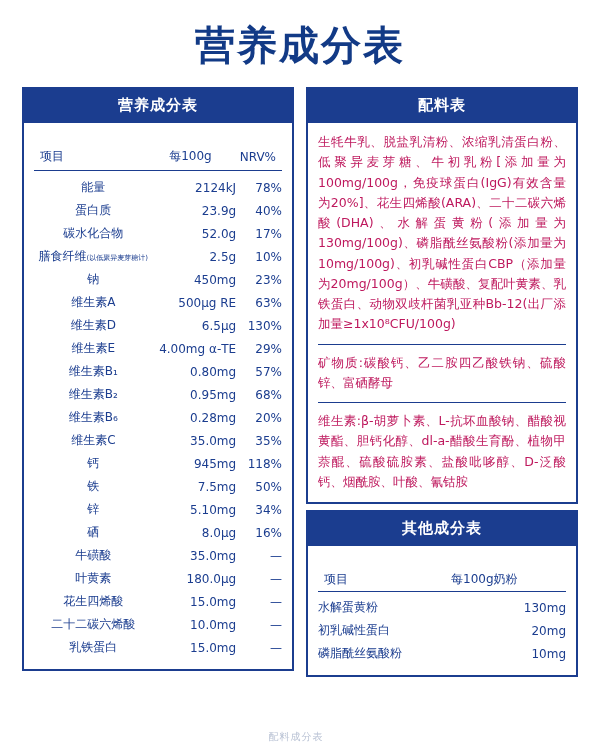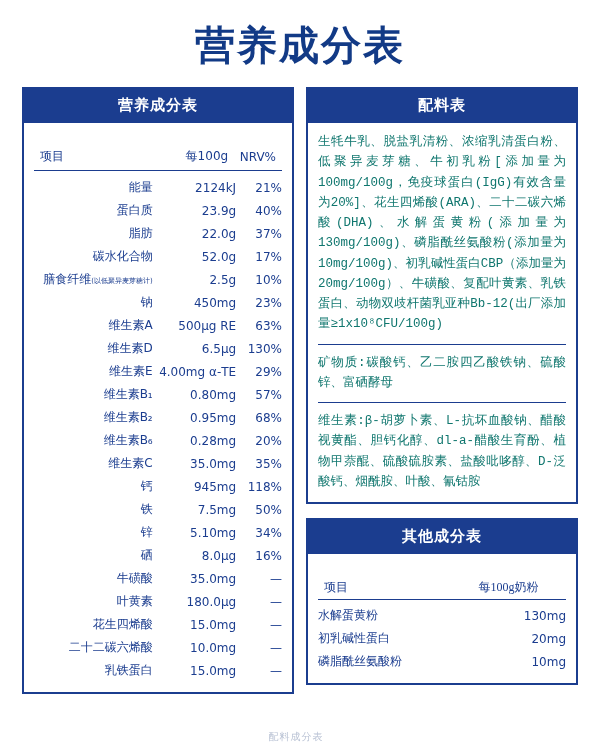--- a/index.html
+++ b/index.html
@@ -33,21 +33,21 @@
     padding: 0 22px;
     align-items: flex-start;
   }
   .col-left { width: 272px; flex: 0 0 272px; }
   .col-right { width: 272px; flex: 0 0 272px; }
 
   .card {
     border: 2px solid #1b3d8f;
     background: #ffffff;
   }
-  .card + .card { margin-top: 14px; }
+  .card + .card { margin-top: 6px; }
 
   .card-header {
     background: #1b3d8f;
     color: #ffffff;
     text-align: center;
     font-size: 15px;
     font-weight: bold;
     padding: 7px 0 8px;
     letter-spacing: 1px;
   }
@@ -63,64 +63,63 @@
     color: #1b3d8f;
     padding: 3px 0;
     vertical-align: middle;
   }
   table.nutri thead th {
     font-weight: normal;
     padding-bottom: 5px;
   }
   table.nutri thead tr { border-bottom: 1px solid #1b3d8f; }
   table.nutri thead th.c1 { text-align: left; padding-left: 6px; }
-  table.nutri thead th.c2 { text-align: right; padding-right: 8px; }
+  table.nutri thead th.c2 { padding-right: 8px; }
   table.nutri thead th.c3 { text-align: right; padding-right: 6px; }
   table.nutri tbody tr:first-child td { padding-top: 8px; }
-  td.c1 { text-align: right; padding-left: 6px; white-space: nowrap; }
+  td.c1 { text-align: center; padding-left: 6px; white-space: nowrap; }
   td.c2 { text-align: right; padding-right: 8px; white-space: nowrap; }
   td.c3 { text-align: right; padding-right: 6px; white-space: nowrap; }
   td.c1 .sub {
     font-size: 7px;
     display: inline-block;
     vertical-align: baseline;
     line-height: 1;
   }
 
   .ingredients-body {
     padding: 9px 10px 10px;
     color: #1b3d8f;
   }
   .ing-para {
     font-size: 12.5px;
     line-height: 1.62;
     text-align: justify;
     margin: 0 0 9px 0;
-    color: #0f766e;
-    font-family: Liberation Mono, monospace;
+    color: #be185d;
   }
   .ing-para:last-child { margin-bottom: 0; }
   .ing-div {
     border-top: 1px solid #1b3d8f;
     margin: 8px 0 8px;
   }
 
   table.other {
     width: 100%;
     border-collapse: collapse;
     color: #1b3d8f;
   }
   table.other th, table.other td {
     font-size: 12px;
     color: #1b3d8f;
     padding: 3px 0;
   }
   table.other thead tr { border-bottom: 1px solid #1b3d8f; }
   table.other thead th.o1 { text-align: left; font-weight: normal; padding-left: 6px; }
-  table.other thead th.o2 { text-align: center; font-weight: normal; padding-right: 6px; font-family: Liberation Serif, serif; }
+  table.other thead th.o2 { text-align: left; font-weight: normal; padding-right: 6px; }
   table.other tbody tr:first-child td { padding-top: 7px; }
   td.o1 { text-align: left; padding-left: 6px; }
   td.o2 { text-align: right; padding-right: 6px; }
 
   .footer-mark {
     position: absolute;
     left: 0; right: 8px;
     bottom: 2px;
     text-align: center;
     font-size: 10px;
@@ -146,31 +145,26 @@
               <tr>
                 <th class="c1">项目</th>
                 <th class="c2">每100g</th>
                 <th class="c3">NRV%</th>
               </tr>
             </thead>
             <tbody id="nutri-body">
                 <tr>
                   <td class="c1">能量</td>
                   <td class="c2">2124kJ</td>
-                  <td class="c3">21%</td>
+                  <td class="c3">78%</td>
                 </tr>
                 <tr>
                   <td class="c1">蛋白质</td>
                   <td class="c2">23.9g</td>
                   <td class="c3">40%</td>
-                </tr>
-                <tr>
-                  <td class="c1">脂肪</td>
-                  <td class="c2">22.0g</td>
-                  <td class="c3">37%</td>
                 </tr>
                 <tr>
                   <td class="c1">碳水化合物</td>
                   <td class="c2">52.0g</td>
                   <td class="c3">17%</td>
                 </tr>
                 <tr>
                   <td class="c1">膳食纤维<span class="sub">(以低聚异麦芽糖计)</span></td>
                   <td class="c2">2.5g</td>
                   <td class="c3">10%</td>

